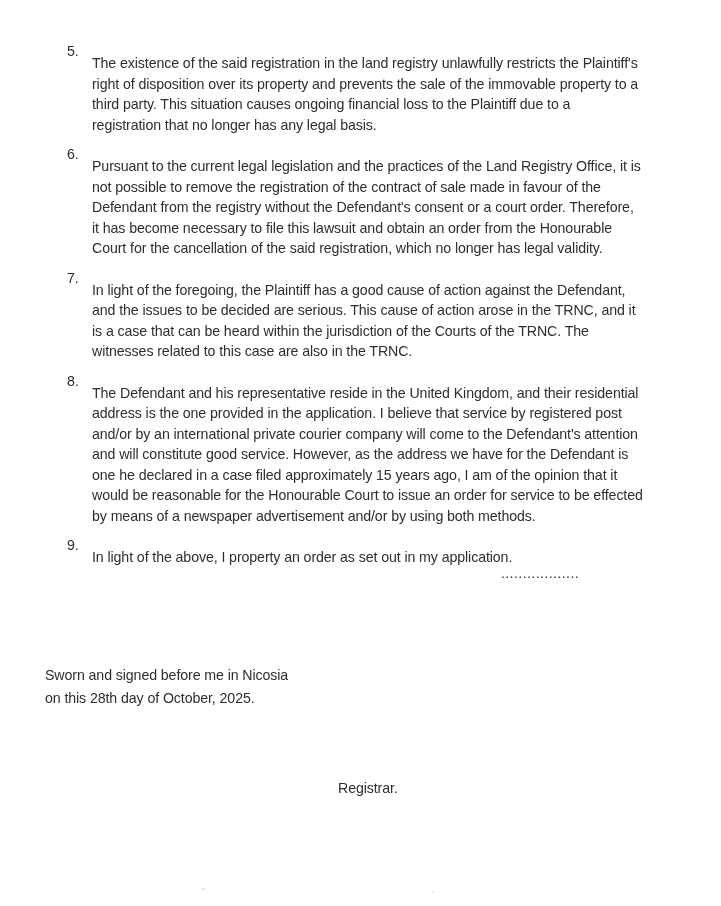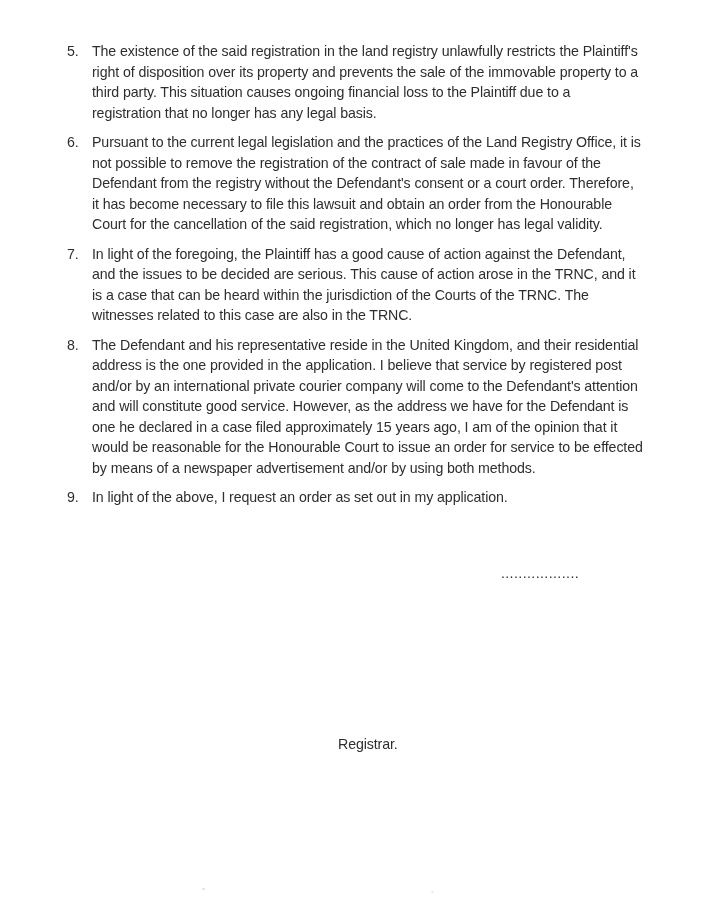--- a/index.html
+++ b/index.html
@@ -32,20 +32,21 @@
     margin: 0 0 9px 0;
     line-height: 20.5px;
   }
   .para .num {
     flex: none;
     width: 25px;
   }
   .para .txt {
     white-space: pre-line;
     max-width: 586px;
+    margin-top: 12px;
   }
   .signature {
     position: absolute;
     top: 563px;
     left: 450px;
     width: 180px;
     text-align: center;
     line-height: 21px;
   }
   .signature .dots {
@@ -53,21 +54,21 @@
   }
   .attestation {
     position: absolute;
     top: 664px;
     left: 45px;
     line-height: 23px;
     white-space: pre-line;
   }
   .registrar {
     position: absolute;
-    top: 736px;
+    top: 780px;
     left: 338px;
   }
   .speck {
     position: absolute;
     background: #e2e2e2;
     width: 3px;
     height: 2px;
     border-radius: 1px;
   }
   .speck-1 { top: 888px; left: 202px; }
@@ -106,27 +107,29 @@
       <span class="txt">The Defendant and his representative reside in the United Kingdom, and their residential
 address is the one provided in the application. I believe that service by registered post
 and/or by an international private courier company will come to the Defendant's attention
 and will constitute good service. However, as the address we have for the Defendant is
 one he declared in a case filed approximately 15 years ago, I am of the opinion that it
 would be reasonable for the Honourable Court to issue an order for service to be effected
 by means of a newspaper advertisement and/or by using both methods.</span>
     </li>
     <li class="para">
       <span class="num">9.</span>
-      <span class="txt">In light of the above, I request an order as set out in my application.</span>
+      <span class="txt">In light of the above, I property an order as set out in my application.</span>
     </li>
   </ol>
 
   <div class="signature">
     <div class="dots">..................</div>
   </div>
 
+  <div class="attestation">Sworn and signed before me in Nicosia
+on this 28th day of October, 2025.</div>
 
   <div class="registrar">Registrar.</div>
 
   <div class="speck speck-1"></div>
   <div class="speck speck-2"></div>
 
 </div>
 
 </body></html>

